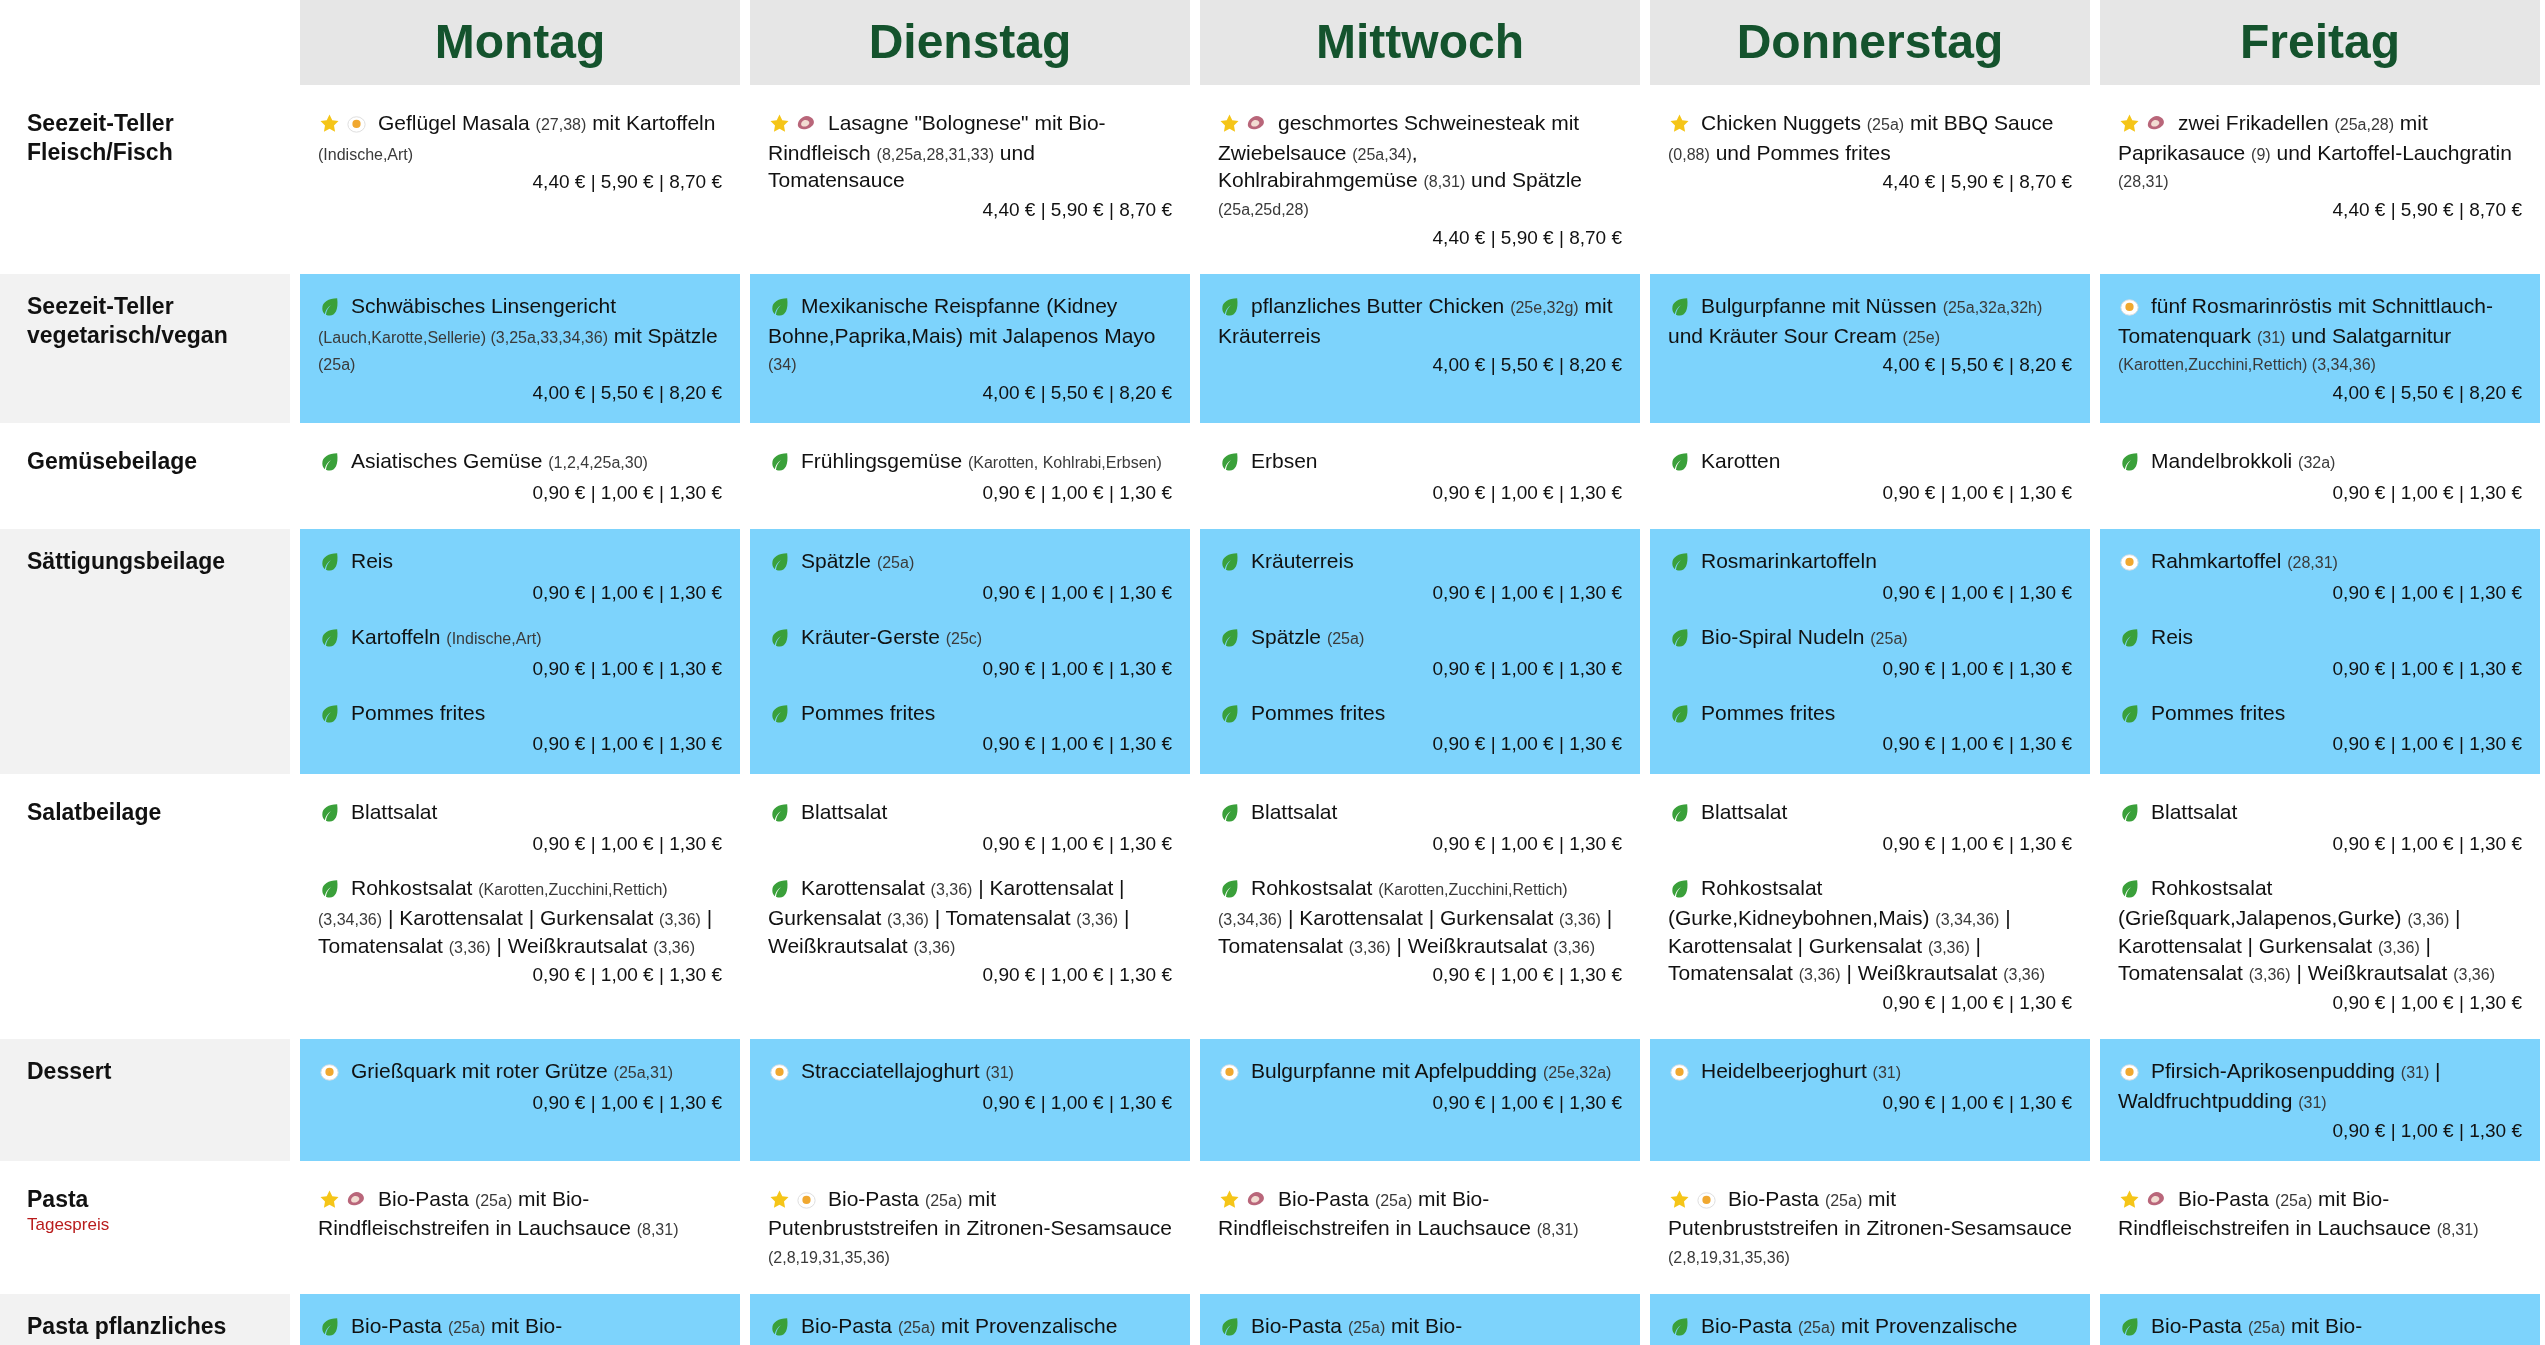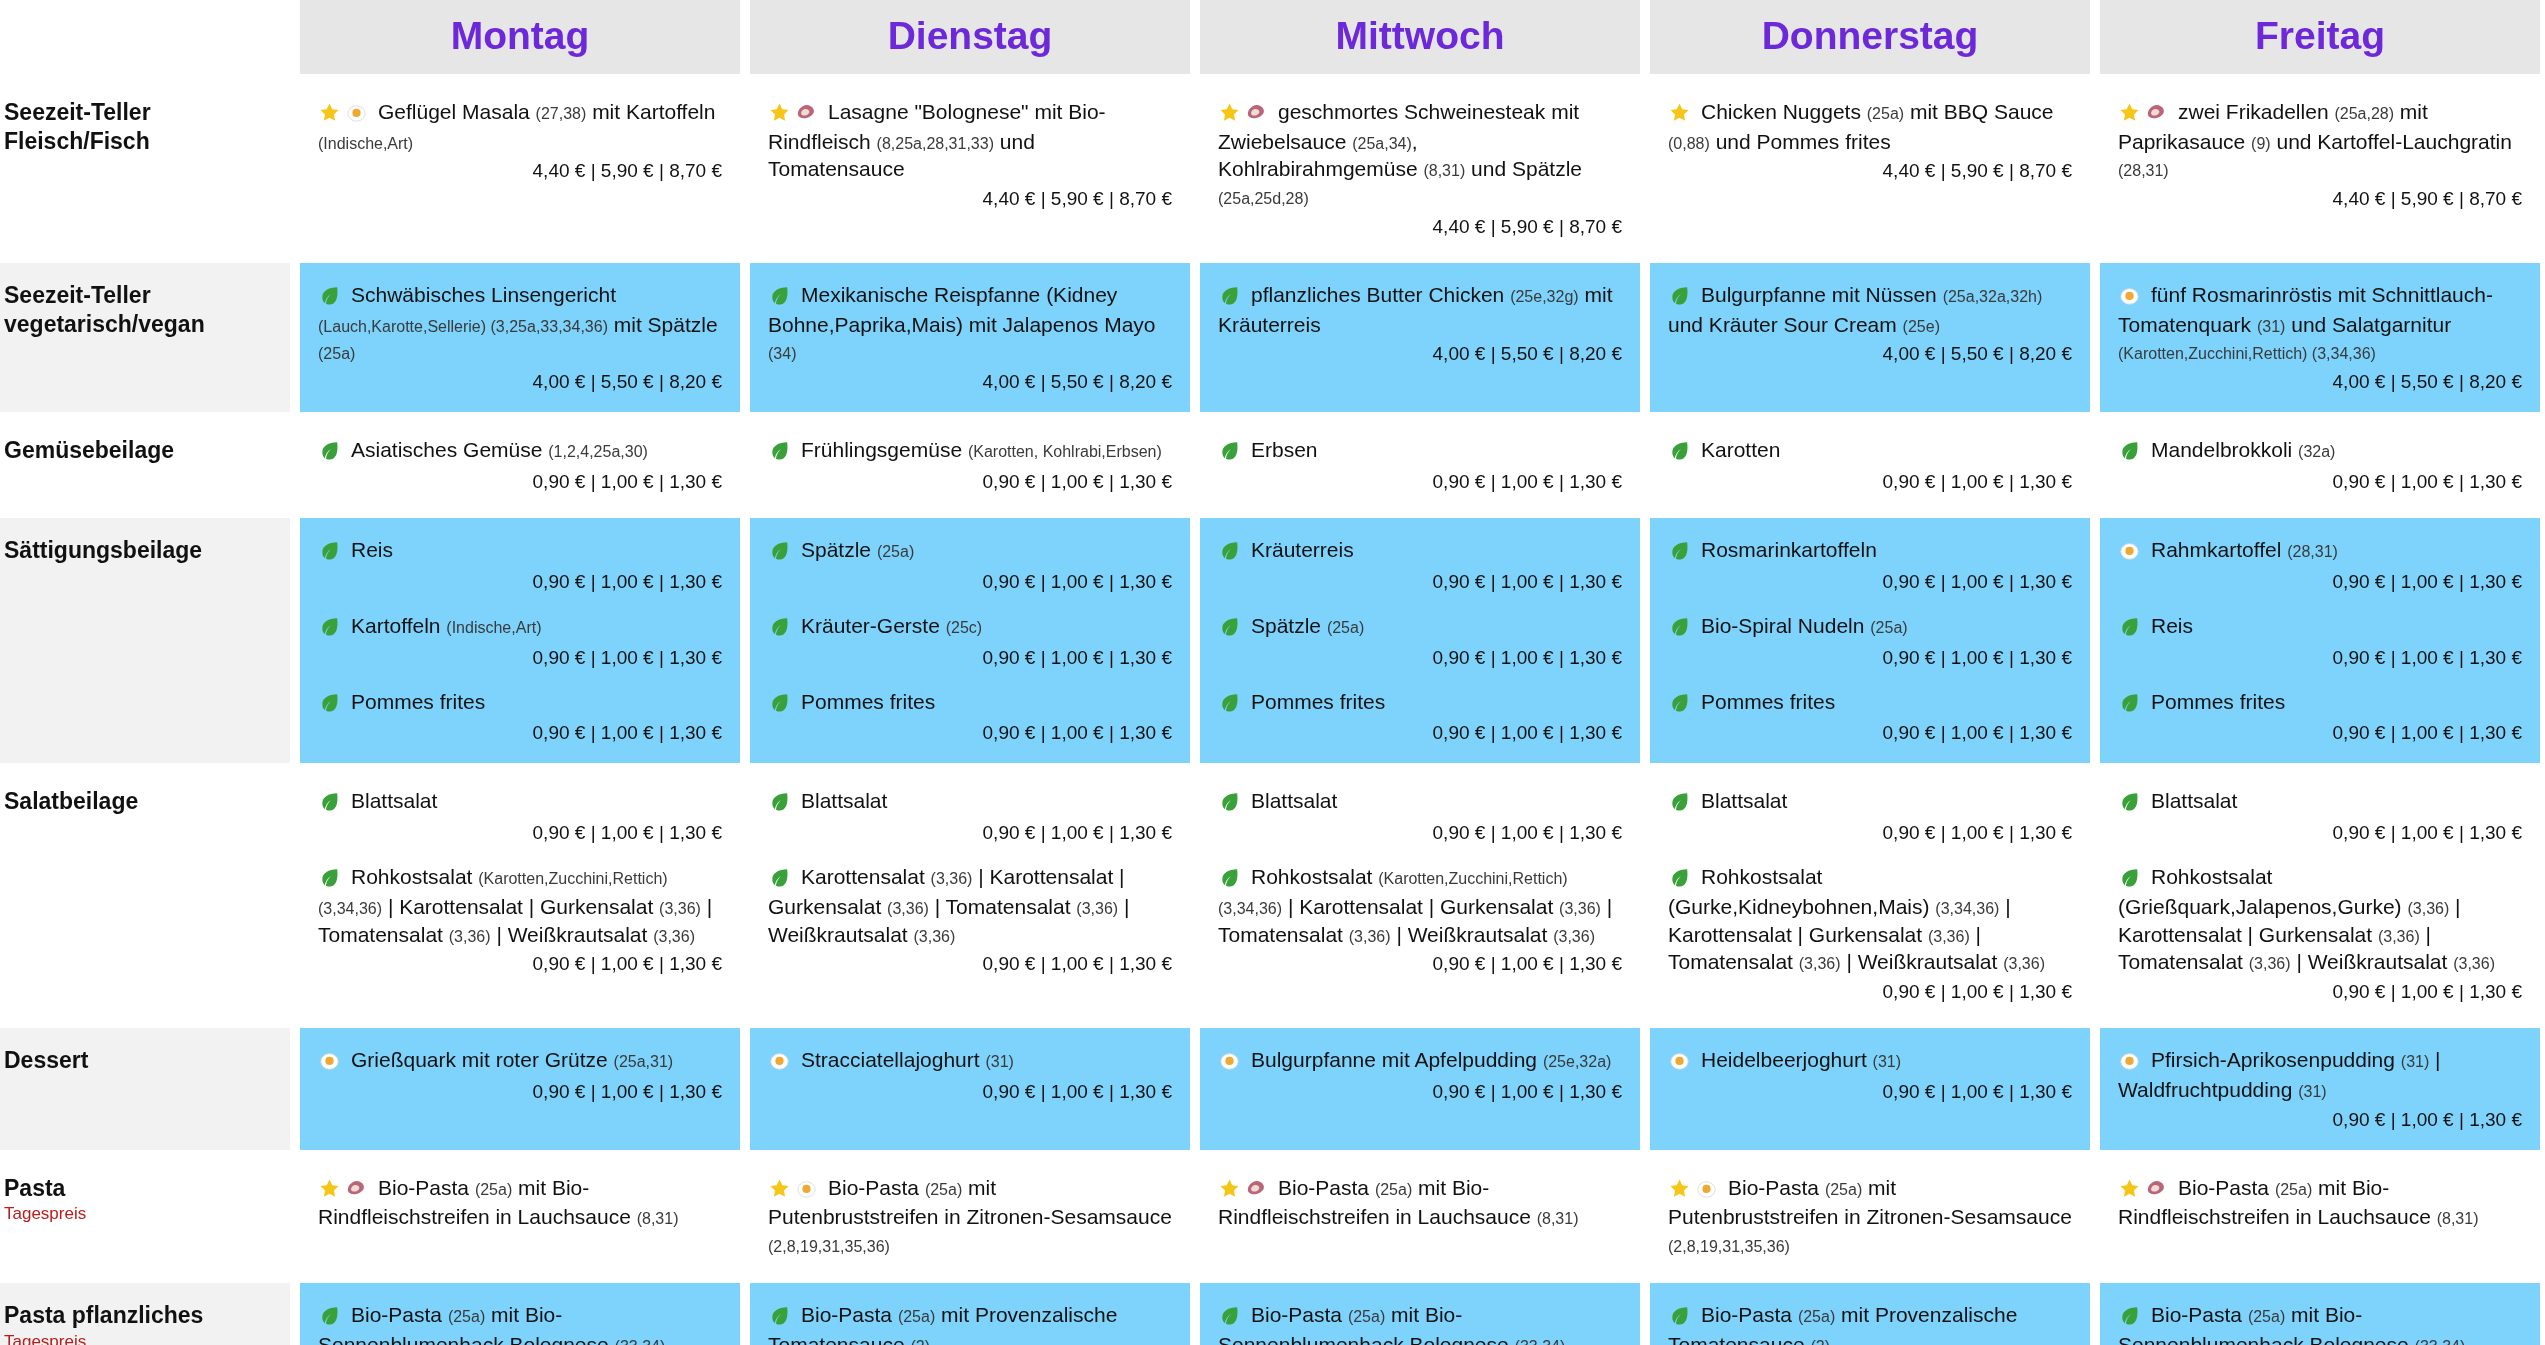--- a/index.html
+++ b/index.html
@@ -25,43 +25,43 @@
   }
   table.menu col.rowhead { width: 295px; }
   table.menu col.day { width: 450px; }
 
   thead th {
     padding: 0;
     margin: 0;
   }
   th.day-head {
     background: #e6e6e6;
-    font-size: 39px;
+    font-size: 48px;
     font-weight: bold;
     text-align: center;
     padding: 14px 8px 16px 8px;
-    color: #6d28d9;
+    color: #14532d;
     border-left: 10px solid #ffffff;
     border-right: 10px solid #ffffff;
   }
   th.corner-head {
     background: #ffffff;
   }
 
   tbody tr.cat-row > td {
     vertical-align: top;
     padding: 18px 18px 18px 18px;
     border-top: 6px solid #ffffff;
   }
   tbody tr.cat-row.alt > td {
     background: #7dd3fc;
   }
   tbody tr.cat-row > td.rowhead {
     background: transparent;
-    padding-left: 4px;
+    padding-left: 27px;
     padding-right: 10px;
   }
   tbody tr.cat-row.alt > td.rowhead {
     background: #f2f2f2;
   }
   td.daycell {
     border-left: 10px solid #ffffff;
     border-right: 10px solid #ffffff;
   }
 

